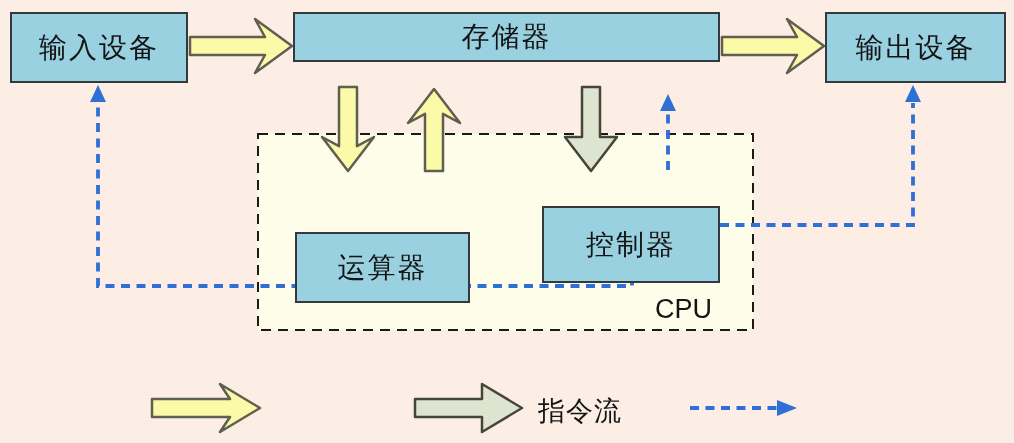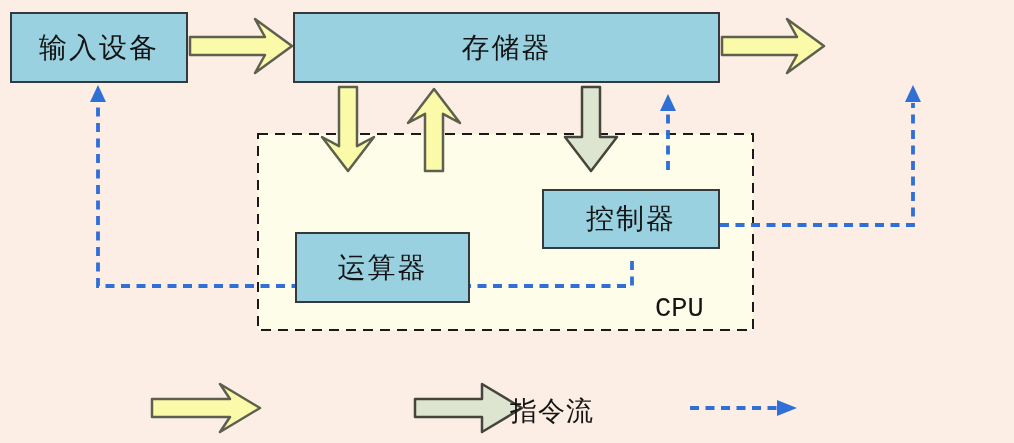--- a/index.html
+++ b/index.html
@@ -19,21 +19,21 @@
     letter-spacing:2px;
   }
   .flabel{
     position:absolute;z-index:2;
     font-size:27px;color:#141414;
     white-space:nowrap;letter-spacing:1px;
   }
   .cpu-label{
     position:absolute;z-index:2;
     font-size:27px;color:#141414;
-    font-family:Liberation Mono, monospace;
+    font-family:Liberation Sans, sans-serif;
   }
 </style>
 </head>
 <body>
 
 <div class="canvas" id="canvas" style="background: rgb(252, 238, 228);">
 
   <svg class="svg-layer" id="gfx" width="1014" height="443" viewBox="0 0 1014 443">
       <rect x="258" y="134" width="495" height="196" fill="#fdfde9" stroke="#1a1a1a" stroke-width="2" stroke-dasharray="10 7"></rect>
       <path d="M190,37 L265,37 L255,19 L292,46 L255,73 L265,55 L190,55 Z" fill="#fafaa8" stroke="#5f5f50" stroke-width="2.5" stroke-linejoin="round"></path>
@@ -50,30 +50,33 @@
       <path d="M632,261 L632,286 L98,286 L98,103" fill="none" stroke="#2f6fd6" stroke-width="3.8" stroke-dasharray="9 6.5"></path>
       <polygon points="98,85 90,102 106,102" fill="#2f6fd6"></polygon>
       <path d="M690,408 L777,408" fill="none" stroke="#2f6fd6" stroke-width="3.8" stroke-dasharray="9 6.5"></path>
       <polygon points="797,408 777,400 777,416" fill="#2f6fd6"></polygon>
     </svg>
 
   <div class="node" id="box-input" style="left: 10px; top: 12px; width: 178px; height: 71px; background: rgb(154, 209, 224); border-color: rgb(51, 57, 61);">
     <span>输入设备</span>
   </div>
 
-  <div class="node" id="box-memory" style="left: 293px; top: 12px; width: 427px; height: 71px; background: rgb(154, 209, 224); border-color: rgb(51, 57, 61);">
+  <div class="node" id="box-memory" style="left: 293px; top: 12px; width: 427px; height: 50px; background: rgb(154, 209, 224); border-color: rgb(51, 57, 61);">
     <span>存储器</span>
   </div>
 
+  <div class="node" id="box-output" style="left: 825px; top: 12px; width: 181px; height: 71px; background: rgb(154, 209, 224); border-color: rgb(51, 57, 61);">
+    <span>输出设备</span>
+  </div>
 
   <div class="node" id="box-alu" style="left: 295px; top: 189px; width: 175px; height: 71px; background: rgb(154, 209, 224); border-color: rgb(51, 57, 61); margin-top: 43px;">
     <span>运算器</span>
   </div>
 
-  <div class="node" id="box-controller" style="left: 542px; top: 189px; width: 178px; height: 60px; background: rgb(154, 209, 224); border-color: rgb(51, 57, 61);">
+  <div class="node" id="box-controller" style="left: 542px; top: 206px; width: 178px; height: 77px; background: rgb(154, 209, 224); border-color: rgb(51, 57, 61);">
     <span>控制器</span>
   </div>
 
   <div class="cpu-label" style="left:655px;top:294px;">CPU</div>
 
-  <div class="flabel" style="left:510px;top:393px;">指令流</div>
+  <div class="flabel" style="left:538px;top:393px;">指令流</div>
 
 </div>
 
 </body></html>

